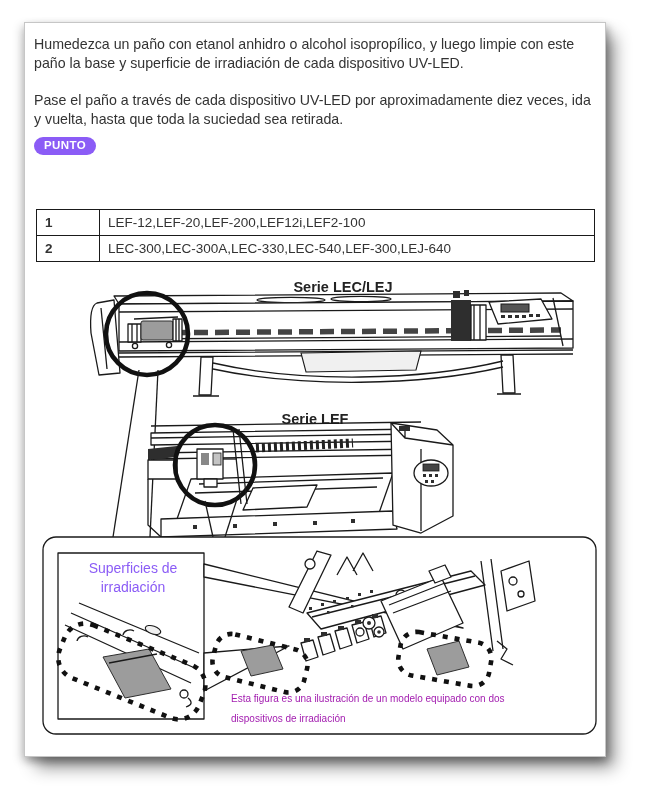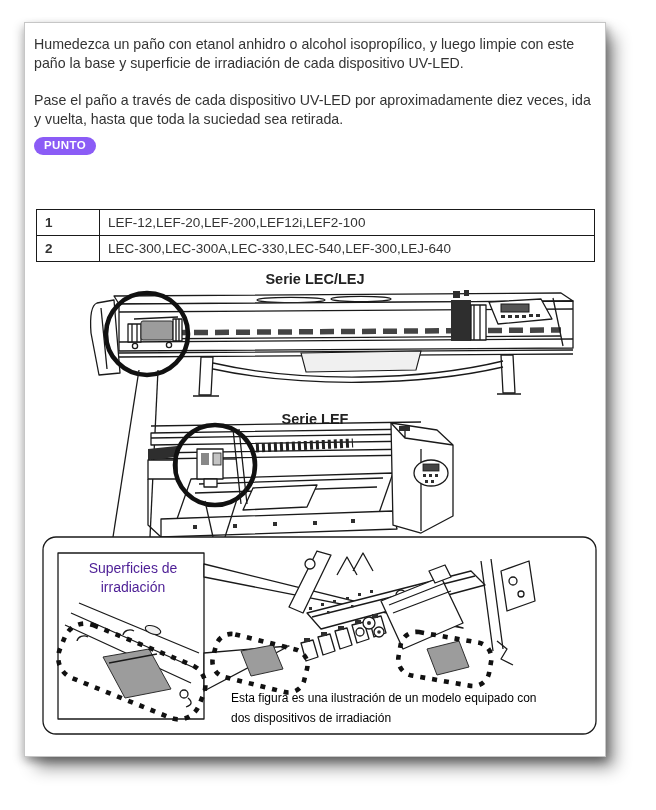--- a/index.html
+++ b/index.html
@@ -14,34 +14,34 @@
   #p3{top:137px;width:572px;}
   .badge{position:absolute;left:9px;top:114px;background:#8b5cf6;color:#fff;
          font-size:11.5px;font-weight:bold;letter-spacing:.4px;
          padding:2px 10px 3px 10px;border-radius:9px;line-height:13px;}
   table.models{position:absolute;left:11px;top:186px;width:559px;border-collapse:collapse;
          font-size:13.5px;color:#333;}
   table.models td{border:1.4px solid #1a1a1a;height:25px;padding:0 6px 0 8px;}
   table.models td.num{width:48px;font-weight:bold;}
   .series-title{position:absolute;left:0;width:580px;text-align:center;
          font-size:14.5px;font-weight:bold;color:#222;}
-  #lecTitle{top:248px;}
+  #lecTitle{top:256px;margin-left:28px;}
   #lefTitle{top:388px;}
   #figsvg{position:absolute;left:0;top:242px;width:580px;height:472px;}
   .ln{fill:none;stroke:#1a1a1a;stroke-width:1.3;stroke-linejoin:round;}
   .wh{fill:#ffffff;stroke:#1a1a1a;stroke-width:1.3;stroke-linejoin:round;}
   .dk{fill:#2e2e2e;stroke:none;}
   .gy{fill:#9c9c9c;stroke:#2e2e2e;stroke-width:1;}
   .lt{fill:#f0f0f0;stroke:#1a1a1a;stroke-width:1.1;}
   .thick{fill:none;stroke:#111;stroke-width:4.6;}
   .dot{fill:none;stroke:#111;stroke-width:4.6;stroke-dasharray:5 7;stroke-linejoin:round;}
   .bubble-label{position:absolute;left:36px;top:536px;width:144px;text-align:center;
-         font-size:14px;line-height:19px;color:#4c1d95;}
+         font-size:14px;line-height:19px;color:#8b5cf6;}
   .caption{position:absolute;left:206px;top:666px;width:312px;
-         font-size:12px;line-height:19.5px;color:#000000;}
+         font-size:10px;line-height:19.5px;color:#a21caf;}
 </style>
 </head>
 <body>
 
 <div class="page">
 
   <div class="para" id="p2">Pase el paño a través de cada dispositivo UV-LED por aproximadamente diez veces, ida y vuelta, hasta que toda la suciedad sea retirada.</div>
   <div class="para" id="p1">Humedezca un paño con etanol anhidro o alcohol isopropílico, y luego limpie con este paño la base y superficie de irradiación de cada dispositivo UV-LED.</div>
   <div class="badge">PUNTO</div>
 

